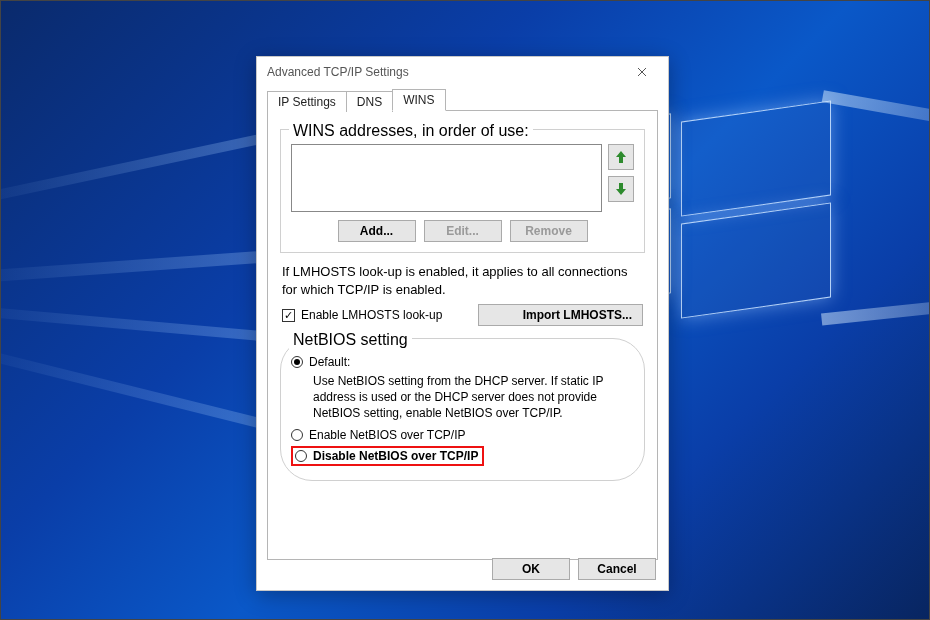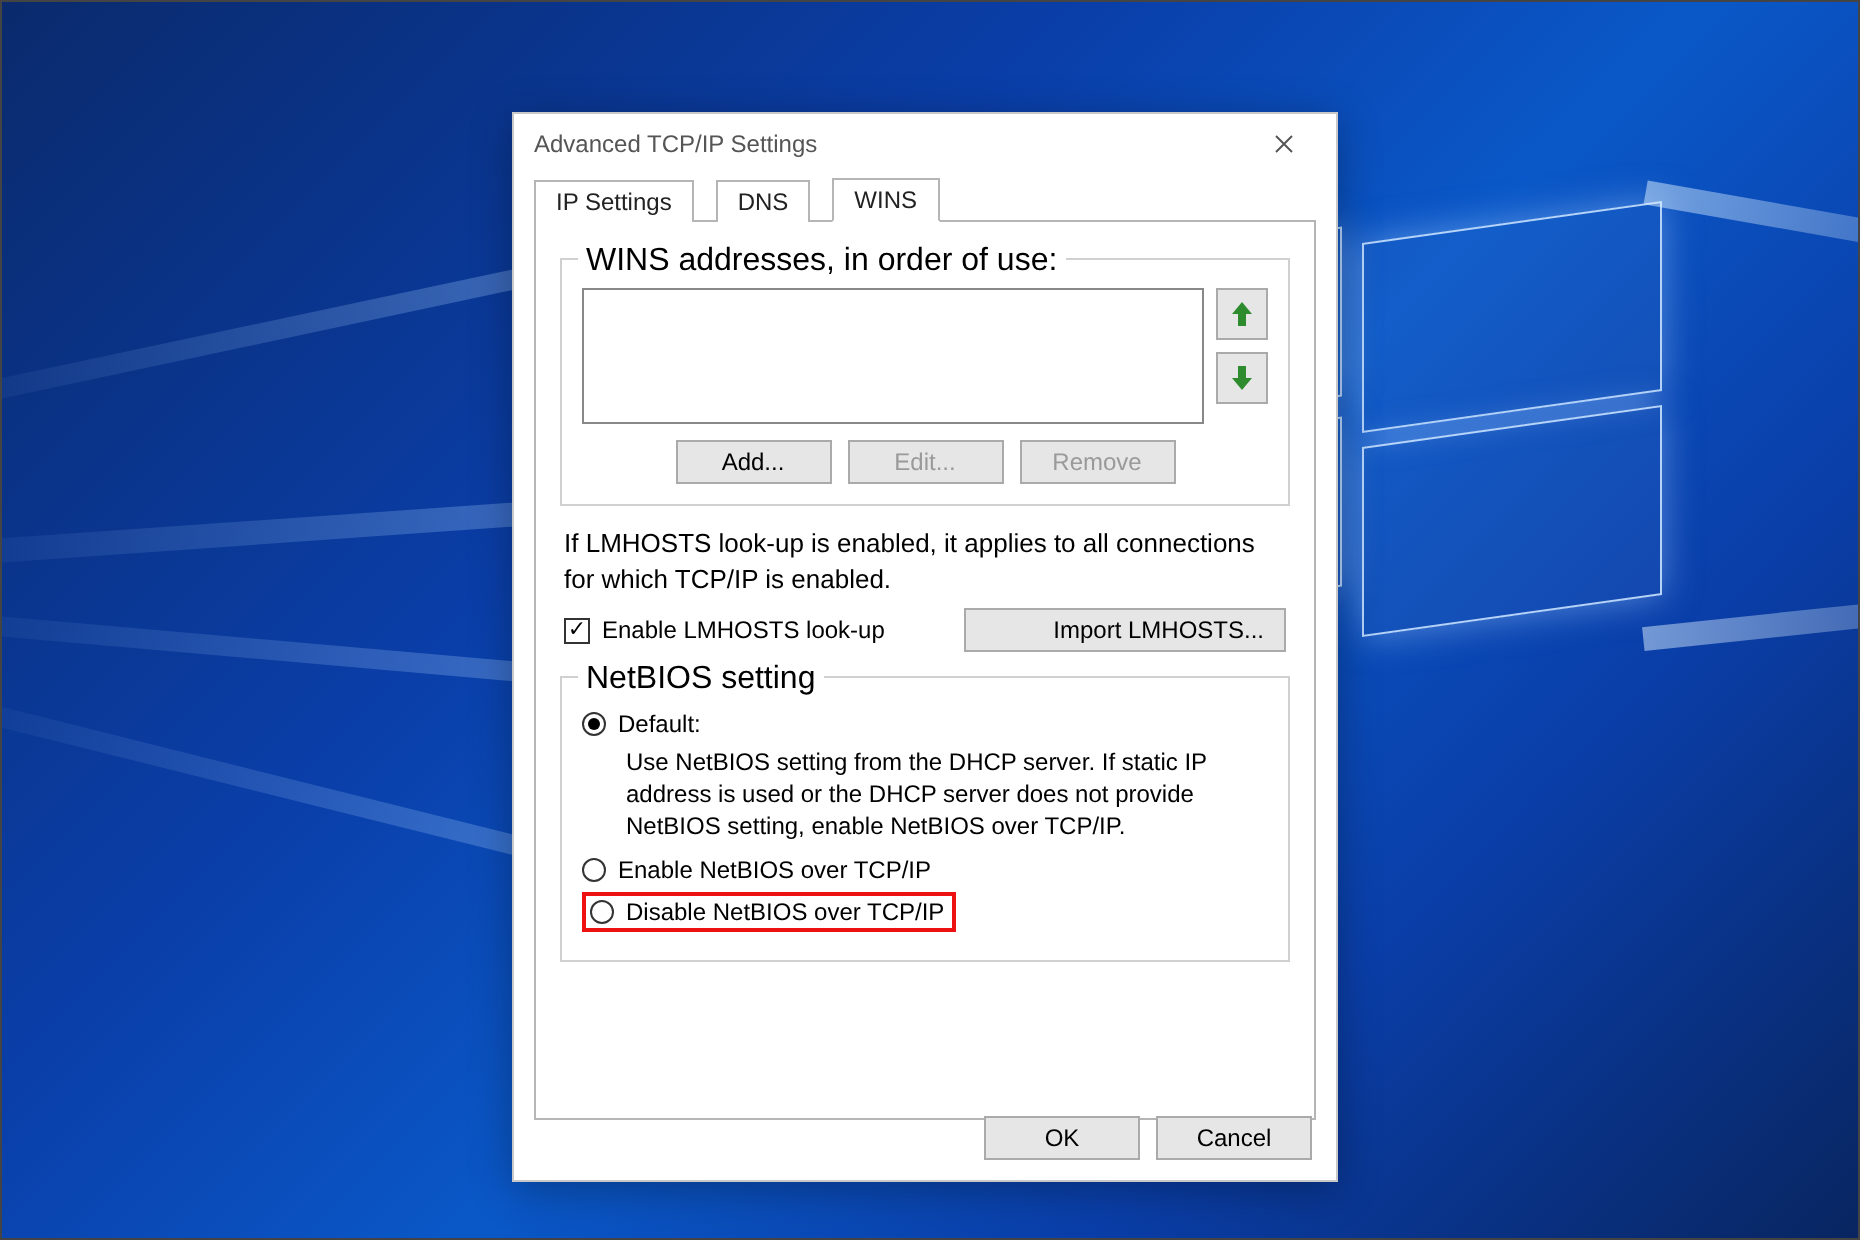--- a/index.html
+++ b/index.html
@@ -43,21 +43,21 @@
     height:30px; display:flex; align-items:center; justify-content:space-between;
     padding:0 6px 0 10px; color:#555;
   }
   .titlebar .title { font-size:12px; }
   .closex {
     width:40px; height:26px; display:flex; align-items:center; justify-content:center;
     color:#555;
   }
 
   .clientarea { padding: 2px 10px 10px 10px; }
-  .tabs { display:flex; align-items:flex-start; gap:12px; height:22px; position:relative; z-index:2;}
+  .tabs { display:flex; align-items:center; gap:0; height:22px; position:relative; z-index:2;}
   .tab {
     padding:3px 10px; border:1px solid #b5b5b5; border-bottom:none;
     background:#fff; font-size:12px; color:#222; position:relative;
     margin-right:-1px;
   }
   .tab.inactive { background:#fff; top:1px; }
   .tab.active { background:#fff; border-bottom:1px solid #fff; z-index:3; }
   .tabpanel {
     border:1px solid #b5b5b5; margin-top:-1px; padding:10px 12px 12px 12px;
     height:450px; position:relative;
@@ -77,37 +77,38 @@
   .udbtns { display:flex; flex-direction:column; gap:6px; }
   .sqbtn {
     width:26px; height:26px; border:1px solid #aaa; background:#e6e6e6;
     display:flex; align-items:center; justify-content:center; color:#2e8b2e; font-size:14px;
   }
   .rowbtns { display:flex; gap:8px; justify-content:center; margin-top:8px; }
   .btn {
     min-width:78px; height:22px; border:1px solid #aaa; background:#e6e6e6;
     display:inline-flex; align-items:center; justify-content:center; font-size:12px; color:#000;
     padding:0 10px;
+    font-weight:bold;
   }
   .btn.disabled { color:#9a9a9a; }
   .note { font-size:13px; color:#000; margin:10px 2px 6px 2px; line-height:1.35; }
   .chkrow { display:flex; align-items:center; justify-content:space-between; margin:2px 2px 2px 2px;}
   .chk { display:flex; align-items:center; gap:6px; }
   .chkbox {
     width:13px; height:13px; border:1px solid #333; background:#fff; display:inline-flex;
     align-items:center; justify-content:center; font-size:11px; line-height:1; color:#000;
   }
   .radio {
     width:12px; height:12px; border:1px solid #333; border-radius:50%; display:inline-flex;
     align-items:center; justify-content:center; background:#fff;
   }
   .radio .dot { width:6px; height:6px; background:#000; border-radius:50%; }
   .radiolabel { display:flex; align-items:center; gap:6px; margin:4px 0;}
   .desc { margin:2px 0 6px 22px; font-size:12px; color:#000; line-height:1.35;}
-  .highlight { border:2px solid #e11; padding:1px 4px 1px 2px; display:inline-flex; align-items:center; gap:6px;}
+  .highlight { border:2px solid #e11; padding:1px 4px 1px 2px; display:inline-flex; align-items:center; gap:6px;font-weight:bold;}
   .dlgfooter {
     position:absolute; right:12px; bottom:10px; display:flex; gap:8px;justify-content:space-between;
   }
   .btn.main { min-width:78px; }
 </style>
 </head>
 <body>
 
 <div class="beam b1"></div>
 <div class="beam b2"></div>
@@ -168,21 +169,21 @@
       <div class="note">If LMHOSTS look-up is enabled, it applies to all connections for which TCP/IP is enabled.</div>
 
       <div class="chkrow">
         <label class="chk">
           <span class="chkbox">✓</span>
           <span>Enable LMHOSTS look-up</span>
         </label>
         <div class="btn" style="min-width:130px;padding-left:44px;">Import LMHOSTS...</div>
       </div>
 
-      <div class="group" style="margin-top:12px; padding-top:12px;">
+      <div class="group" style="margin-top:12px; padding-top:12px;border-radius:32px;">
         <span class="group-legend">NetBIOS setting</span>
 
         <label class="radiolabel">
           <span class="radio">
               <span class="dot"></span>
             </span>
           <span>Default:</span>
         </label>
         <div class="desc">Use NetBIOS setting from the DHCP server. If static IP address is used or the DHCP server does not provide NetBIOS setting, enable NetBIOS over TCP/IP.</div>
 

